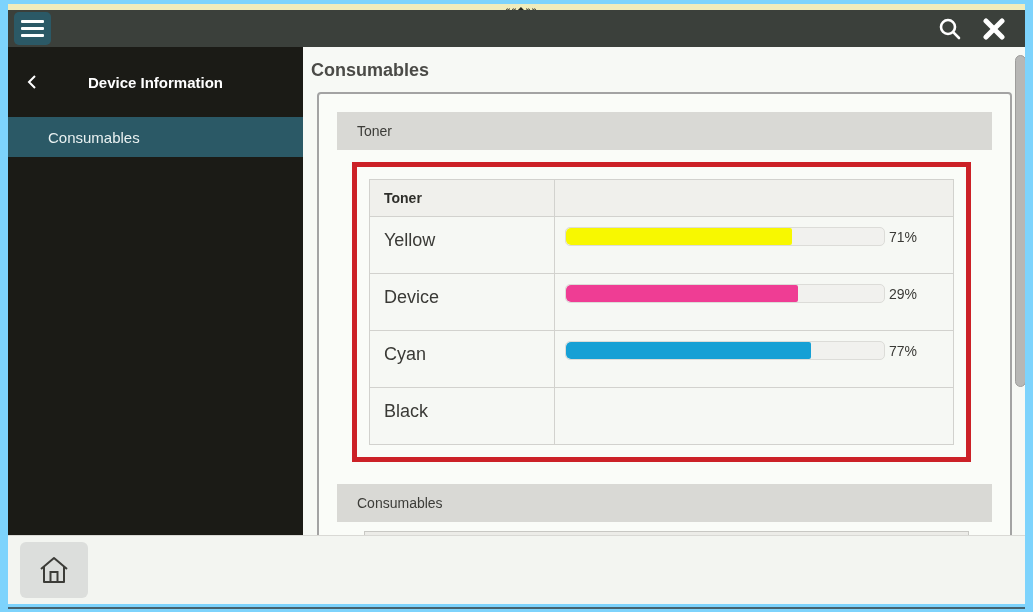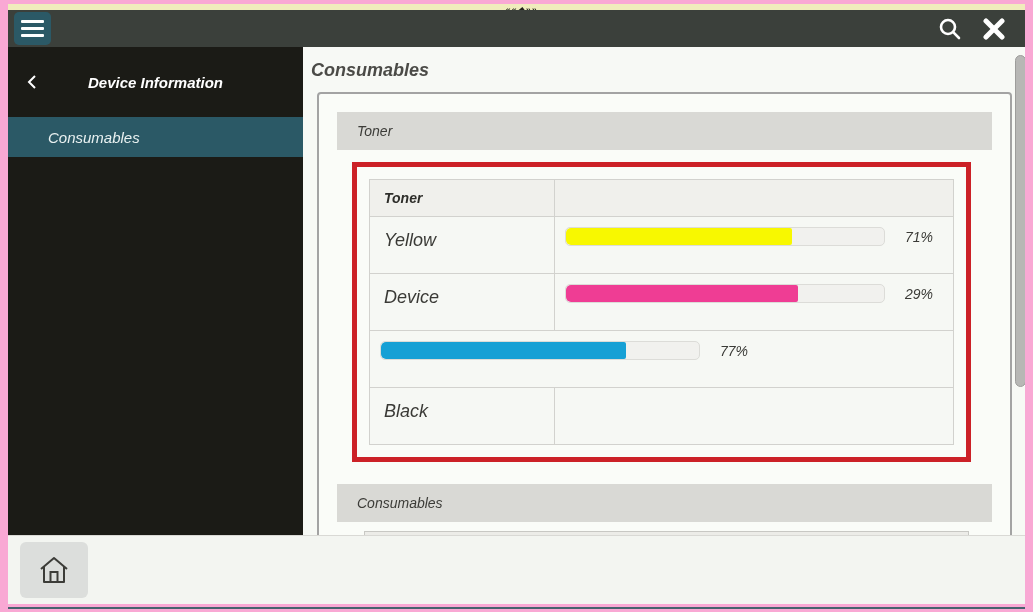--- a/index.html
+++ b/index.html
@@ -1,17 +1,17 @@
 <!DOCTYPE html>
 <html><head>
 <meta charset="utf-8">
 <style>
   * { margin:0; padding:0; box-sizing:border-box; }
   body { background:#000; font-family:"Liberation Sans", sans-serif; }
-  .device { position:relative; width:1033px; height:612px; background:#f9a8d4; overflow:hidden;font-style:italic; }
+  .device { position:relative; width:1033px; height:612px; background:#7dd3fc; overflow:hidden; }
 
   
   .top-strip { position:absolute; left:8px; right:8px; top:4px; height:6px; background:#f0ecbc; }
   .top-tab { position:absolute; left:425px; top:4px; width:193px; height:12px; background:#f0ecbc;
              border-radius:0 0 3px 3px; display:flex; align-items:center; justify-content:center;
              font-size:9px; font-weight:bold; color:#23231c; letter-spacing:1px; line-height:1; }
 
   .screen { position:absolute; left:8px; top:10px; width:1017px; height:594px; display:flex; flex-direction:column; }
 
   
@@ -48,21 +48,21 @@
   .t-head .c1 { width:185px; border-right:1px solid #d2d2ce; display:flex; align-items:center;
                 padding-left:14px; font-size:14px; font-weight:bold; color:#2e2e2a; }
   .t-head .c2 { flex:1; display:flex; align-items:center; padding-left:10px; font-size:14px;
                 font-weight:bold; color:#2e2e2a; }
   .t-row { display:flex; height:57px; border-top:1px solid #d2d2ce; }
   .t-row .c1 { width:185px; border-right:1px solid #d2d2ce; padding:13px 0 0 14px;
                font-size:18px; color:#3a3a36; }
   .t-row .c2 { flex:1; display:flex; align-items:flex-start; padding:10px 0 0 10px; }
   .bar-track { width:320px; height:19px; background:#f1f1ee; border:1px solid #dcdcd8; border-radius:5px; overflow:hidden; }
   .bar-fill { height:100%; border-radius:5px 2px 2px 5px; }
-  .bar-pct { font-size:14px; color:#3a3a36; margin-left:20px; padding-top:2px; }
+  .bar-pct { font-size:14px; color:#3a3a36; margin-left:4px; padding-top:2px; }
   .section-header.second { margin-top:22px; }
   .next-sliver { margin:9px 0 0 27px; width:605px; height:10px; background:#ececе8;
                  background-color:#ececE8; border:1px solid #c8c8c4; border-bottom:none; background:#ececE8; }
 
   
   .scrollbar-thumb { position:absolute; right:-1px; top:8px; width:11px; height:332px;
                      background:#b7b7b5; border:1px solid #9d9d9b; border-radius:6px; }
 
   
   .bottom-bar { height:69px; background:#f3f5f1; border-top:1px solid #d9d9d5; flex:0 0 auto;
@@ -146,20 +146,21 @@
                   <div class="t-row">
                     <div class="c1">Device</div>
                     <div class="c2">
                       <div class="bar-track">
                         <div class="bar-fill" style="width: 73%; background: rgb(239, 61, 148);"></div>
                       </div>
                       <div class="bar-pct">29%</div>
                     </div>
                   </div>
                   <div class="t-row">
+                    <div class="c1">Cyan</div>
                     <div class="c2">
                       <div class="bar-track">
                         <div class="bar-fill" style="width: 77%; background: rgb(22, 160, 213);"></div>
                       </div>
                       <div class="bar-pct">77%</div>
                     </div>
                   </div>
                   <div class="t-row">
                     <div class="c1">Black</div>
                   </div>

